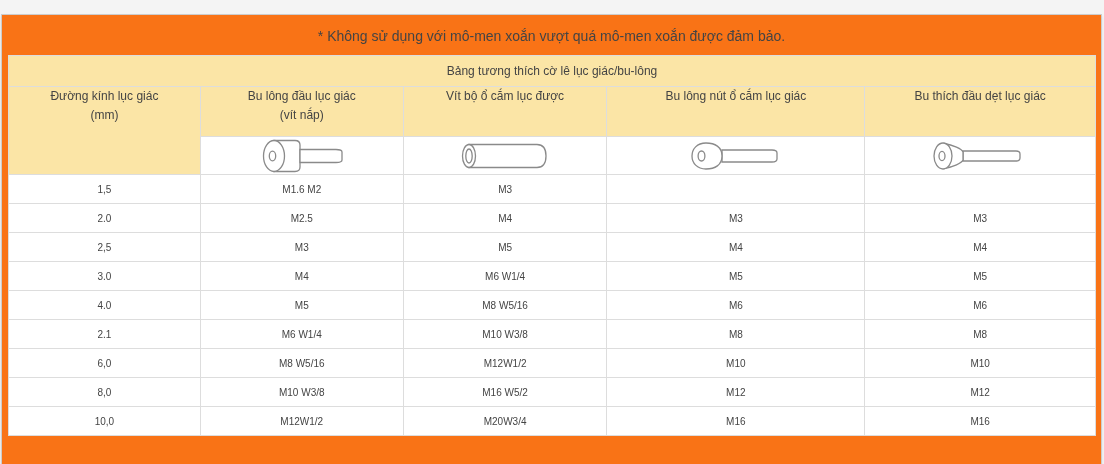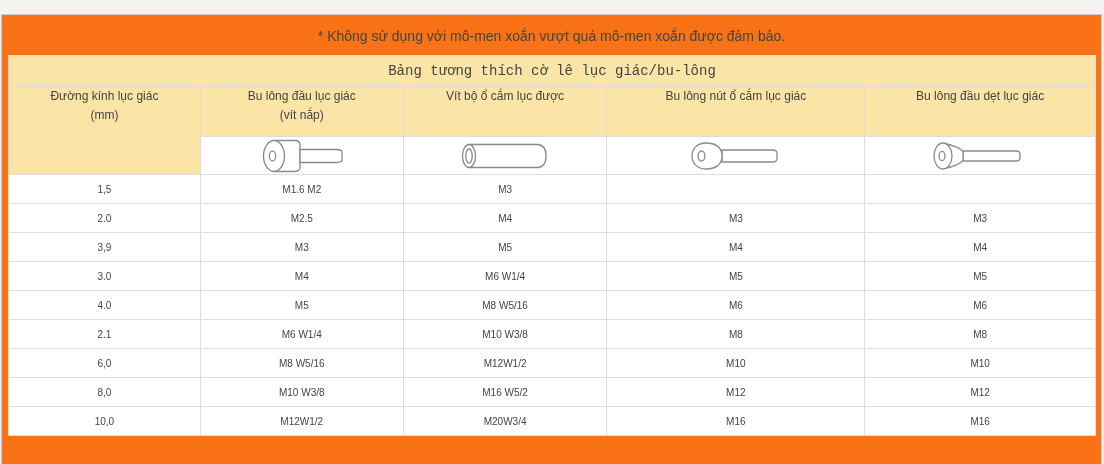--- a/index.html
+++ b/index.html
@@ -41,23 +41,22 @@
     padding: 0;
   }
   col.c1 { width: 17.65%; }
   col.c2 { width: 18.66%; }
   col.c3 { width: 18.75%; }
   col.c4 { width: 23.71%; }
   col.c5 { width: 21.23%; }
   td.title-band {
     background: #fbe5a6;
     height: 31px;
-    font-size: 14px;
+    font-size: 12px;
     color: #4a4a4a;
-    font-family: Liberation Mono, monospace;
   }
   th.colhead {
     background: #fbe5a6;
     height: 50px;
     vertical-align: top;
     padding-top: 12px;
     font-size: 12px;
     line-height: 19px;
     color: #4a4a4a;
   }
@@ -102,21 +101,21 @@
           <span>Bu lông đầu lục giác</span><br>
           <span>(vít nắp)</span>
         </th>
         <th class="colhead">
           <span>Vít bộ ổ cắm lục được</span>
         </th>
         <th class="colhead">
           <span>Bu lông nút ổ cắm lục giác</span>
         </th>
         <th class="colhead">
-          <span>Bu lông đầu dẹt lục giác</span>
+          <span>Bu thích đầu dẹt lục giác</span>
         </th>
       </tr>
       <tr>
         <td class="icon-cell">
           <svg class="bolt-svg" width="100" height="36" viewBox="0 0 100 36">
             <g fill="#ffffff" stroke="#8a8a8a" stroke-width="1.3">
               <path d="M22 2.5 H43 Q48 2.5 48 7 V29 Q48 33.5 43 33.5 H22 Z"></path>
               <path d="M48 11.5 H84 Q90 11.5 90 14 V22 Q90 24.5 84 24.5 H48 Z"></path>
               <ellipse cx="22" cy="18" rx="10.5" ry="15.5"></ellipse>
               <ellipse cx="20.5" cy="18" rx="3.2" ry="4.8"></ellipse>
@@ -161,21 +160,21 @@
           <td class="data-cell"></td>
         </tr>
         <tr>
           <td class="data-cell">2.0</td>
           <td class="data-cell">M2.5</td>
           <td class="data-cell">M4</td>
           <td class="data-cell">M3</td>
           <td class="data-cell">M3</td>
         </tr>
         <tr>
-          <td class="data-cell">3,9</td>
+          <td class="data-cell">2,5</td>
           <td class="data-cell">M3</td>
           <td class="data-cell">M5</td>
           <td class="data-cell">M4</td>
           <td class="data-cell">M4</td>
         </tr>
         <tr>
           <td class="data-cell">3.0</td>
           <td class="data-cell">M4</td>
           <td class="data-cell">M6 W1/4</td>
           <td class="data-cell">M5</td>

